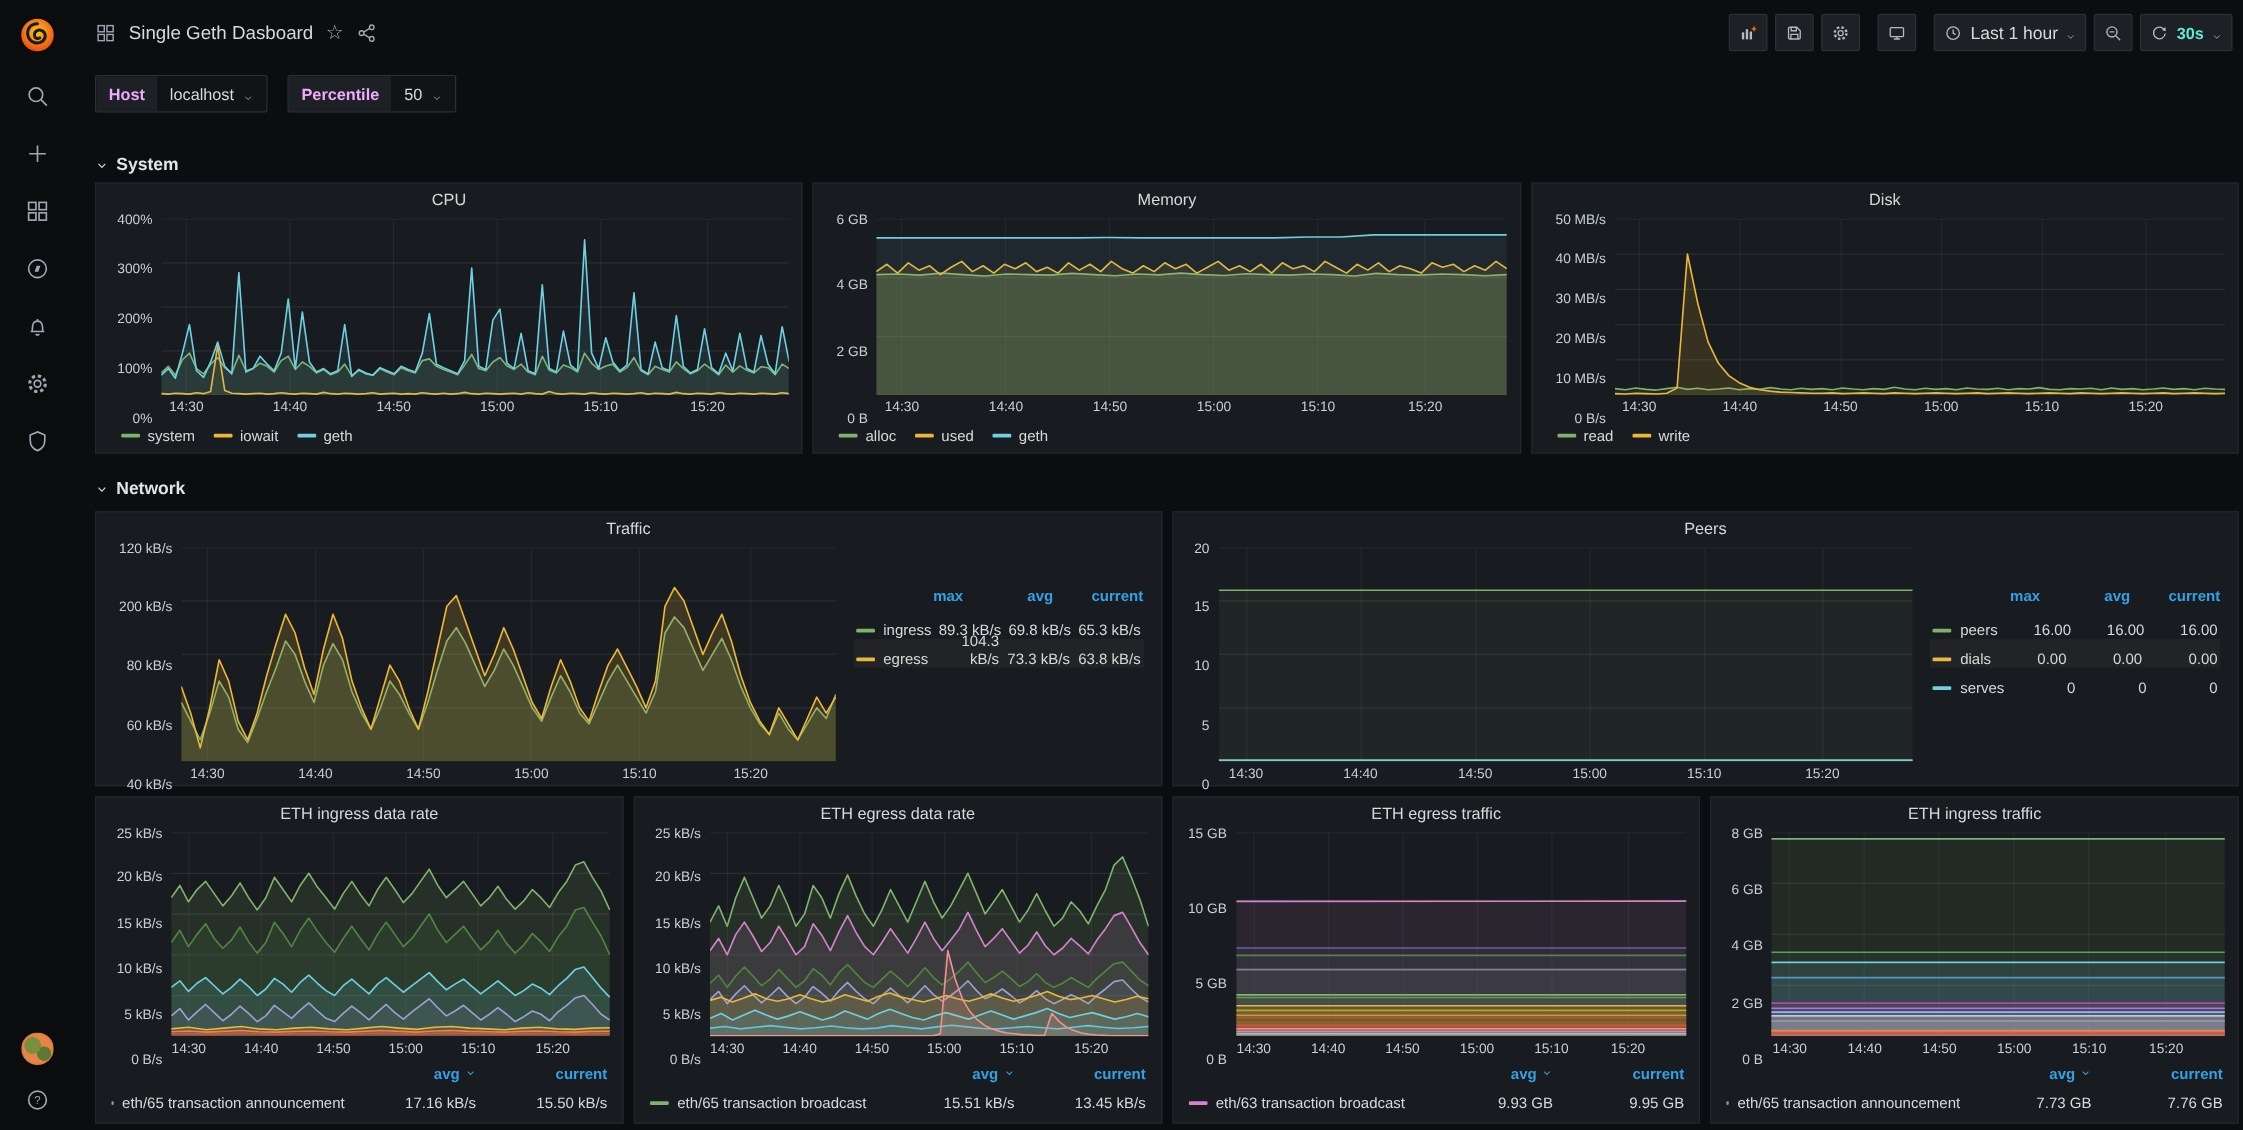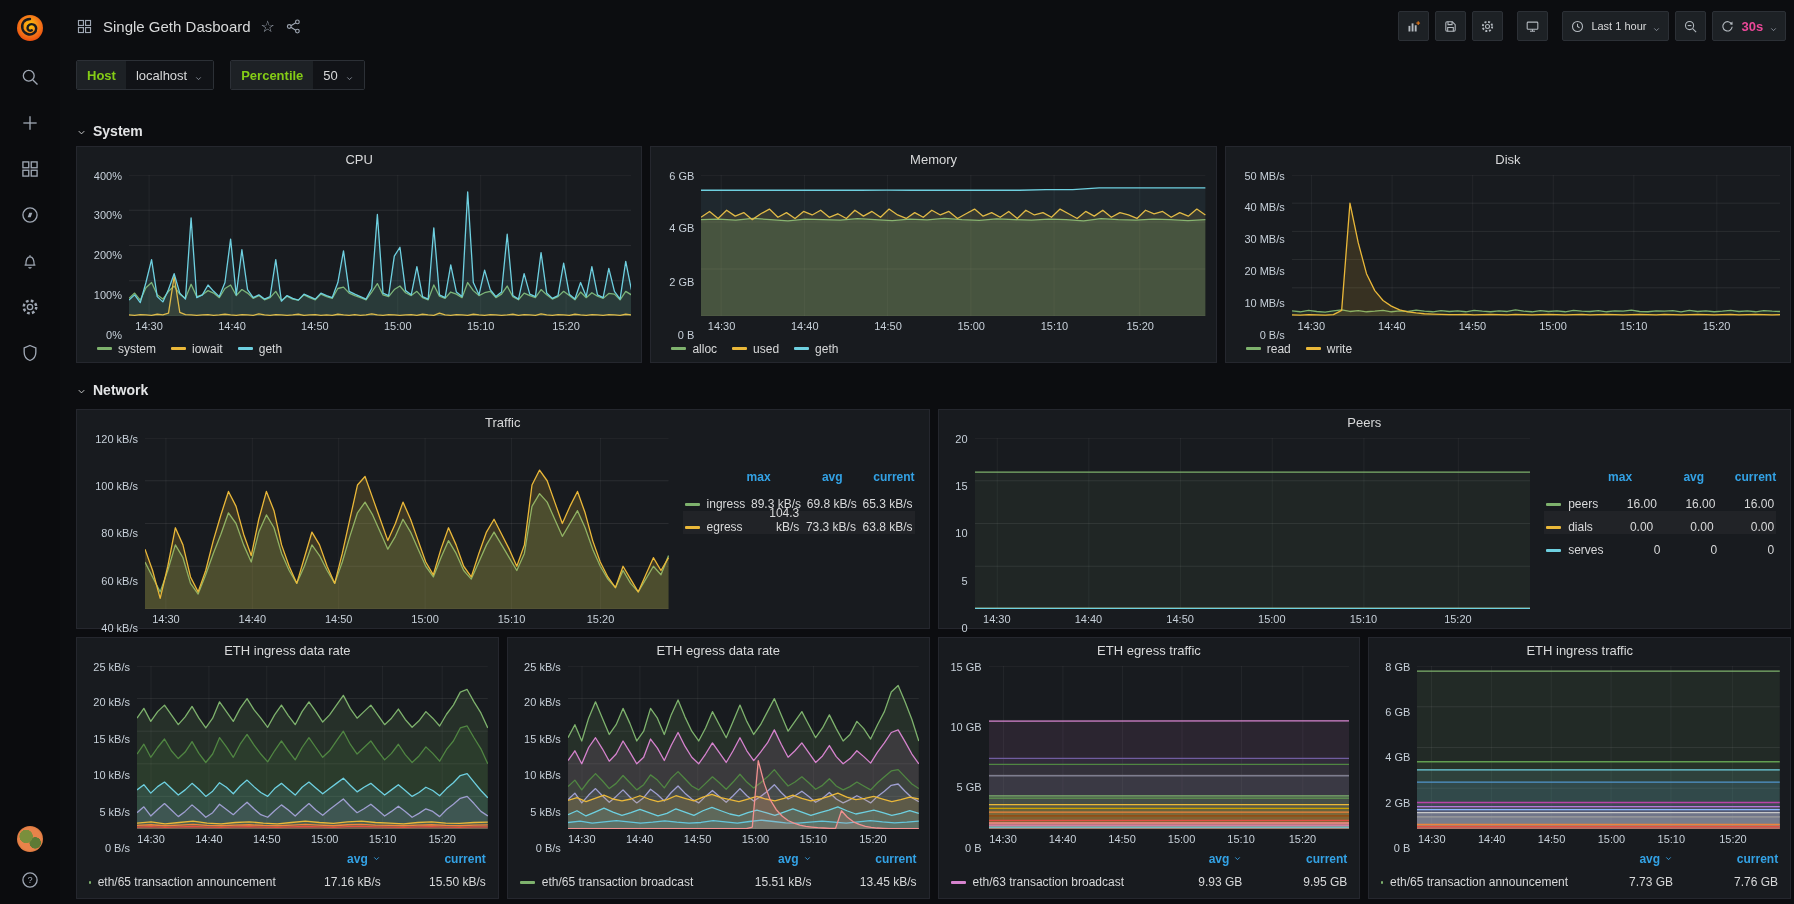--- a/index.html
+++ b/index.html
@@ -27,28 +27,28 @@
   .nav-left { display:flex; align-items:center; gap:10px; }
   .nav-title { font-size:15px; color:#d8d9da; }
   .nav-mini { width:17px; height:17px; color:#9fa7b3; }
   .nav-mini svg { width:17px; height:17px; stroke:#9fa7b3; fill:none; stroke-width:1.6; }
   .star { font-size:16px; color:#9fa7b3; cursor:pointer; }
   .nav-right { margin-left:auto; display:flex; align-items:center; gap:6px; }
   .nav-btn { height:30px; min-width:30px; background:#1d2125; border:1px solid #2c3036; border-radius:2px;
     display:flex; align-items:center; justify-content:center; gap:6px; padding:0 7px; cursor:pointer; color:#b4bac0; }
   .nav-btn svg { width:15px; height:15px; stroke:#b4bac0; fill:none; stroke-width:1.7; }
   .nav-btn.spaced { margin-left:8px; }
-  .time-label { font-size:11px; color:#d8d9da; white-space:nowrap; }
+  .time-label { font-size:14px; color:#d8d9da; white-space:nowrap; }
   .refresh-label { font-size:13px; font-weight:bold; }
   .caret { width:9px; height:9px; }
   .caret svg { width:9px; height:9px; stroke:#9fa7b3; fill:none; stroke-width:2; }
   
   .submenu { height:46px; display:flex; align-items:center; gap:16px; padding:0 16px; }
   .var-ctl { display:flex; height:30px; border:1px solid #2c3036; border-radius:2px; overflow:hidden; cursor:pointer; }
-  .var-label { background:#1d2125; color:#84cc16; display:flex; align-items:center; padding:0 10px; font-weight:bold; }
+  .var-label { background:#1d2125; color:#f0abfc; display:flex; align-items:center; padding:0 10px; font-weight:bold; }
   .var-value { background:#111317; color:#d8d9da; display:flex; align-items:center; gap:7px; padding:0 10px; }
   
   .content { flex:1; padding:0 9px 0 16px; overflow:hidden; }
   .row-header { display:flex; align-items:center; gap:6px; height:30px; cursor:pointer; }
   .row-header.first { margin-top:18px; }
   .row-header.later { margin-top:12px; }
   .row-title { font-size:14px; font-weight:bold; color:#e3e4e6; }
   .chev { width:11px; height:11px; }
   .chev svg { width:11px; height:11px; stroke:#d8d9da; fill:none; stroke-width:2; }
   .prow { display:flex; gap:8px; }
@@ -211,21 +211,21 @@
             <circle cx="10.5" cy="10.5" r="6.5"></circle>
             <line x1="15.5" y1="15.5" x2="21" y2="21"></line>
             <line x1="7.5" y1="10.5" x2="13.5" y2="10.5"></line>
           </svg>
         </button>
       <button class="nav-btn">
         <svg viewBox="0 0 24 24">
             <path d="M18.8,8.5 A7.5,7.5 0 1 0 19.5,12.5"></path>
             <polygon points="19.8,4 20.2,9.3 15.2,8.2" fill="#b4bac0" stroke="none"></polygon>
           </svg>
-        <span class="refresh-label" style="color:#ec4899">30s</span>
+        <span class="refresh-label" style="color:#5eead4">30s</span>
         <span class="caret"><svg viewBox="0 0 24 24">
               <path d="M6,9 L12,15 L18,9"></path>
             </svg></span>
       </button>
     </div>
   </header>
 
   <div class="submenu">
     <div class="var-ctl">
       <span class="var-label">Host</span>
@@ -444,21 +444,21 @@
 
       <section class="panel" style="--ylw:62px">
         <div class="panel-title">Traffic</div>
         <div class="panel-body">
           <div class="graph-area">
             <div class="plot-row">
               <div class="y-labels">
                   <span style="top: 100%;">40 kB/s</span>
                   <span style="top: 75%;">60 kB/s</span>
                   <span style="top: 50%;">80 kB/s</span>
-                  <span style="top: 25%;">100 kB/s</span>
+                  <span style="top: 25%;">200 kB/s</span>
                   <span style="top: 0.5%;">120 kB/s</span>
                 </div>
               <div class="plot-col">
                 <div class="plot">
                     <svg class="plot-svg" viewBox="0 0 1000 1000" preserveAspectRatio="none">
                       <line x1="0" x2="1000" y1="1000" y2="1000" stroke="rgba(255,255,255,0.08)" stroke-width="1" vector-effect="non-scaling-stroke"></line>
                       <line x1="0" x2="1000" y1="750" y2="750" stroke="rgba(255,255,255,0.08)" stroke-width="1" vector-effect="non-scaling-stroke"></line>
                       <line x1="0" x2="1000" y1="500" y2="500" stroke="rgba(255,255,255,0.08)" stroke-width="1" vector-effect="non-scaling-stroke"></line>
                       <line x1="0" x2="1000" y1="250" y2="250" stroke="rgba(255,255,255,0.08)" stroke-width="1" vector-effect="non-scaling-stroke"></line>
                       <line x1="0" x2="1000" y1="0" y2="0" stroke="rgba(255,255,255,0.08)" stroke-width="1" vector-effect="non-scaling-stroke"></line>

